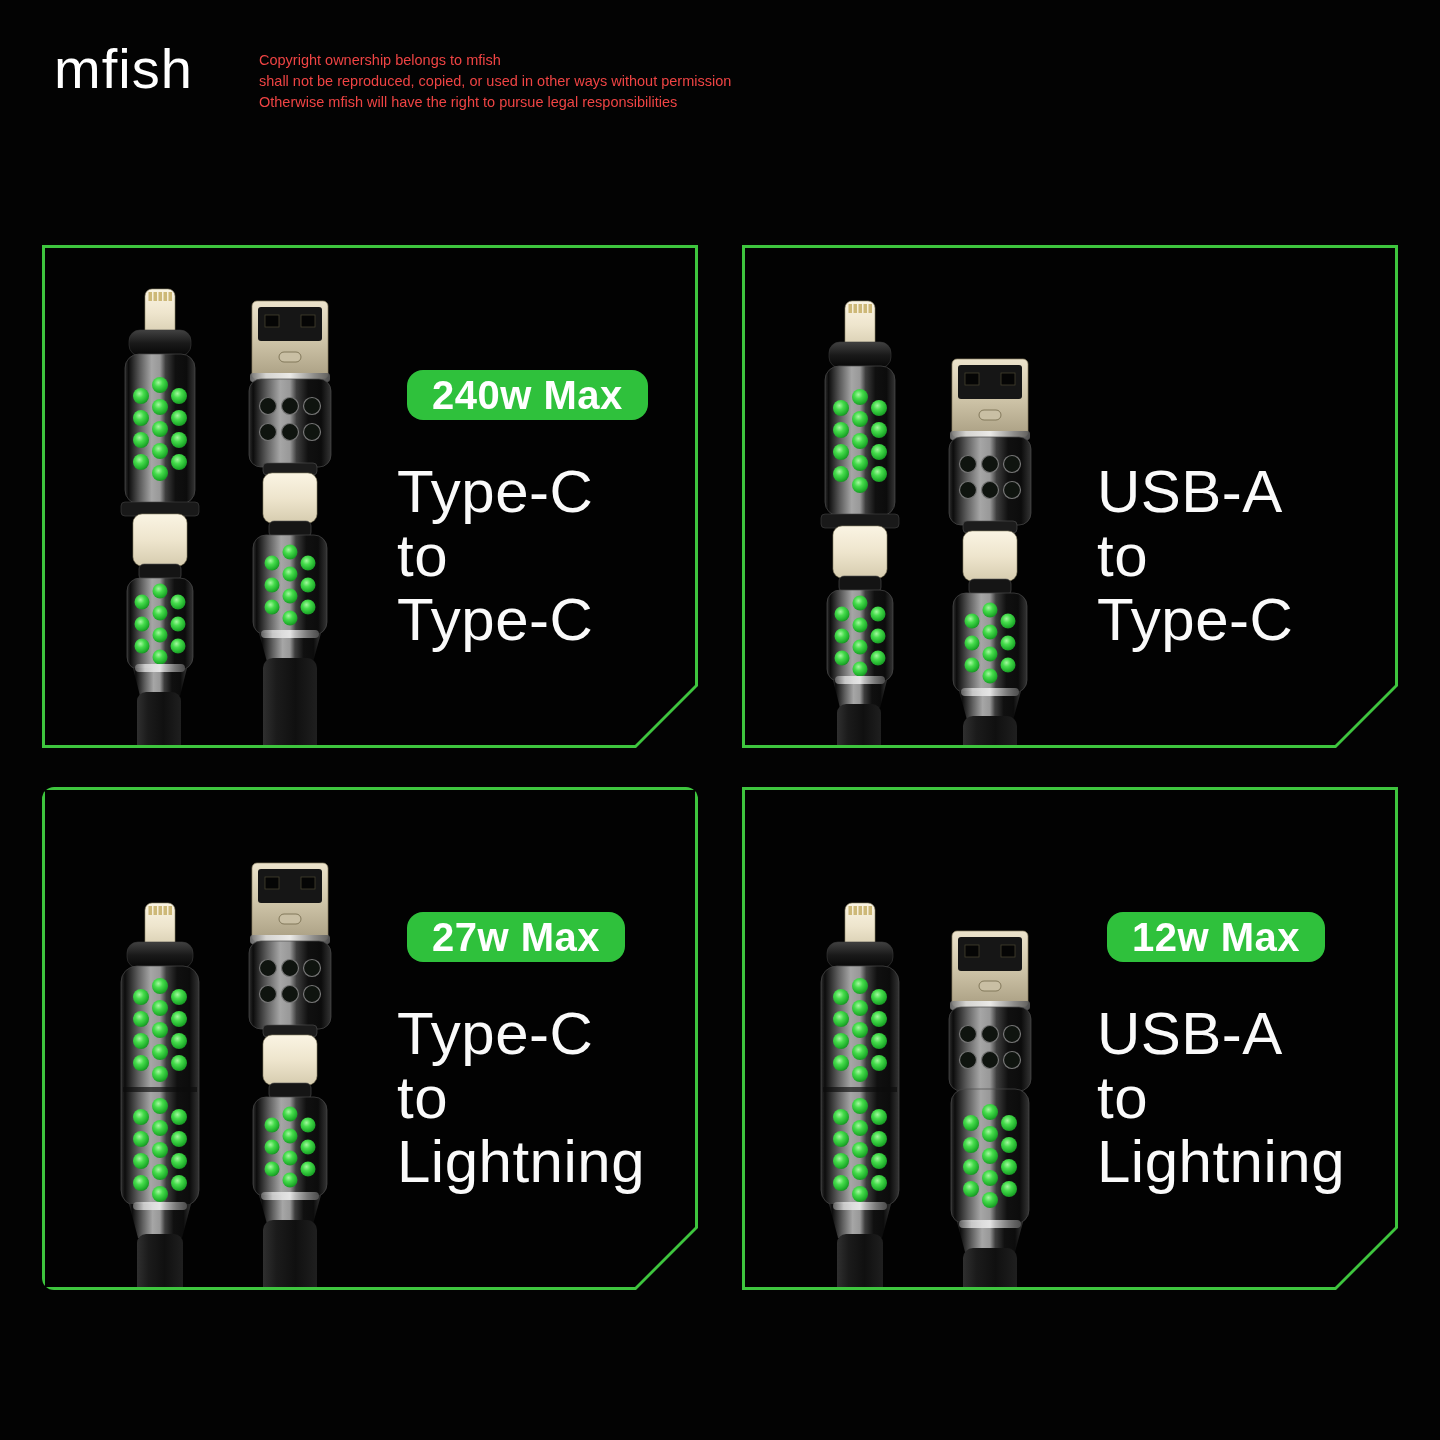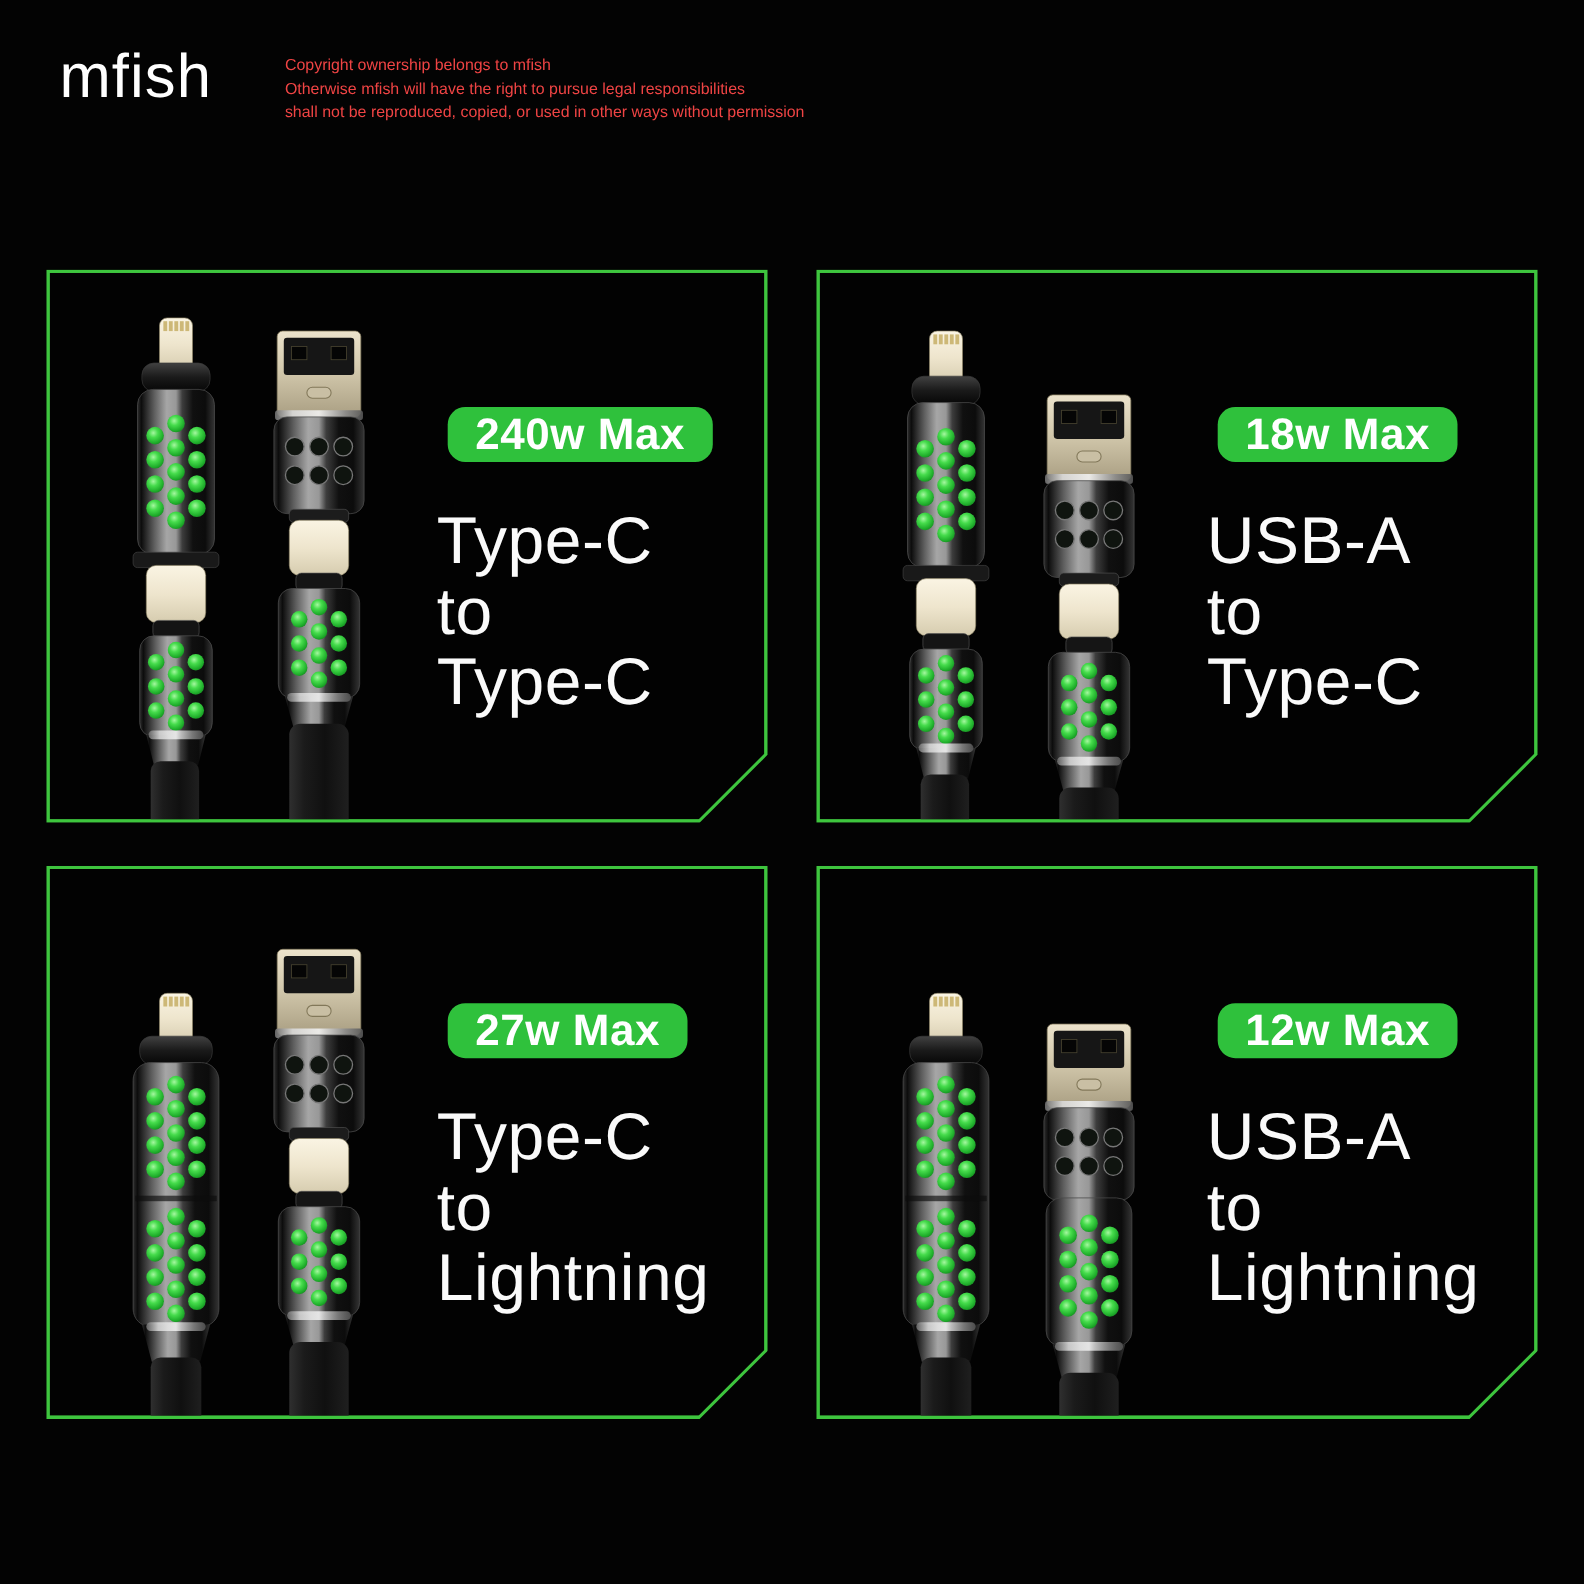--- a/index.html
+++ b/index.html
@@ -9,21 +9,21 @@
   .logo{position:absolute;left:54px;top:36px;color:#fff;font-size:56px;font-weight:400;
         letter-spacing:1px;}
   .copyright{position:absolute;left:259px;top:50px;color:#ef4444;font-size:14.5px;line-height:21px;}
   
   .panel{position:absolute;width:656px;height:503px;background:#3ec53e;
          clip-path:polygon(0 0,100% 0,100% calc(100% - 62px),calc(100% - 62px) 100%,0 100%);}
   .panel-inner{position:absolute;inset:3px;background:#020202;
          clip-path:polygon(0 0,100% 0,100% calc(100% - 60px),calc(100% - 60px) 100%,0 100%);}
   .panel.p1{left:42px;top:245px;}
   .panel.p2{left:742px;top:245px;}
-  .panel.p3{left:42px;top:787px;}
+  .panel.p3{left:42px;top:787px;border-radius:12px;}
   .panel.p4{left:742px;top:787px;}
   .badge{position:absolute;left:362px;top:122px;height:50px;line-height:51px;padding:0 25px;
          background:#2fc13c;color:#fff;font-size:40px;font-weight:700;border-radius:16px;
          letter-spacing:0.5px;}
   .heading{position:absolute;left:352px;top:212px;color:#fafafa;font-size:60px;line-height:64px;
          font-weight:400;letter-spacing:0.5px;}
   .cables{position:absolute;left:22px;top:16px;}
   .defs-holder{position:absolute;width:0;height:0;overflow:hidden;}
 </style>
 </head>
@@ -187,22 +187,22 @@
         <path d="M190 328 L256 328 L248 358 L198 358 Z" fill="url(#bodyH)"></path>
         <rect x="192" y="326" width="62" height="8" rx="4" fill="url(#chromeH)" opacity="0.85"></rect>
         <rect x="196" y="354" width="54" height="170" rx="10" fill="url(#cableH)"></rect>
       </g>
     </defs>
   </svg>
 
   <div class="logo">mfish</div>
   <div class="copyright">
     <div>Copyright ownership belongs to mfish</div>
+    <div>shall not be reproduced, copied, or used in other ways without permission</div>
     <div>Otherwise mfish will have the right to pursue legal responsibilities</div>
-    <div>shall not be reproduced, copied, or used in other ways without permission</div>
   </div>
 
   <section class="panel p1">
     <div class="panel-inner">
       <svg class="cables" width="330" height="484" viewBox="0 0 330 484">
         <use href="#sym-lightning-combo" y="0"></use>
         <use href="#sym-usba-combo" y="0"></use>
       </svg>
       <div class="badge">240w Max</div>
       <div class="heading">
@@ -212,21 +212,20 @@
       </div>
     </div>
   </section>
 
   <section class="panel p2">
     <div class="panel-inner">
       <svg class="cables" width="330" height="484" viewBox="0 0 330 484">
         <use href="#sym-lightning-combo" y="12"></use>
         <use href="#sym-usba-combo" y="58"></use>
       </svg>
-      <div class="badge">18w Max</div>
       <div class="heading">
         <div>USB-A</div>
         <div>to</div>
         <div>Type-C</div>
       </div>
     </div>
   </section>
 
   <section class="panel p3">
     <div class="panel-inner">

